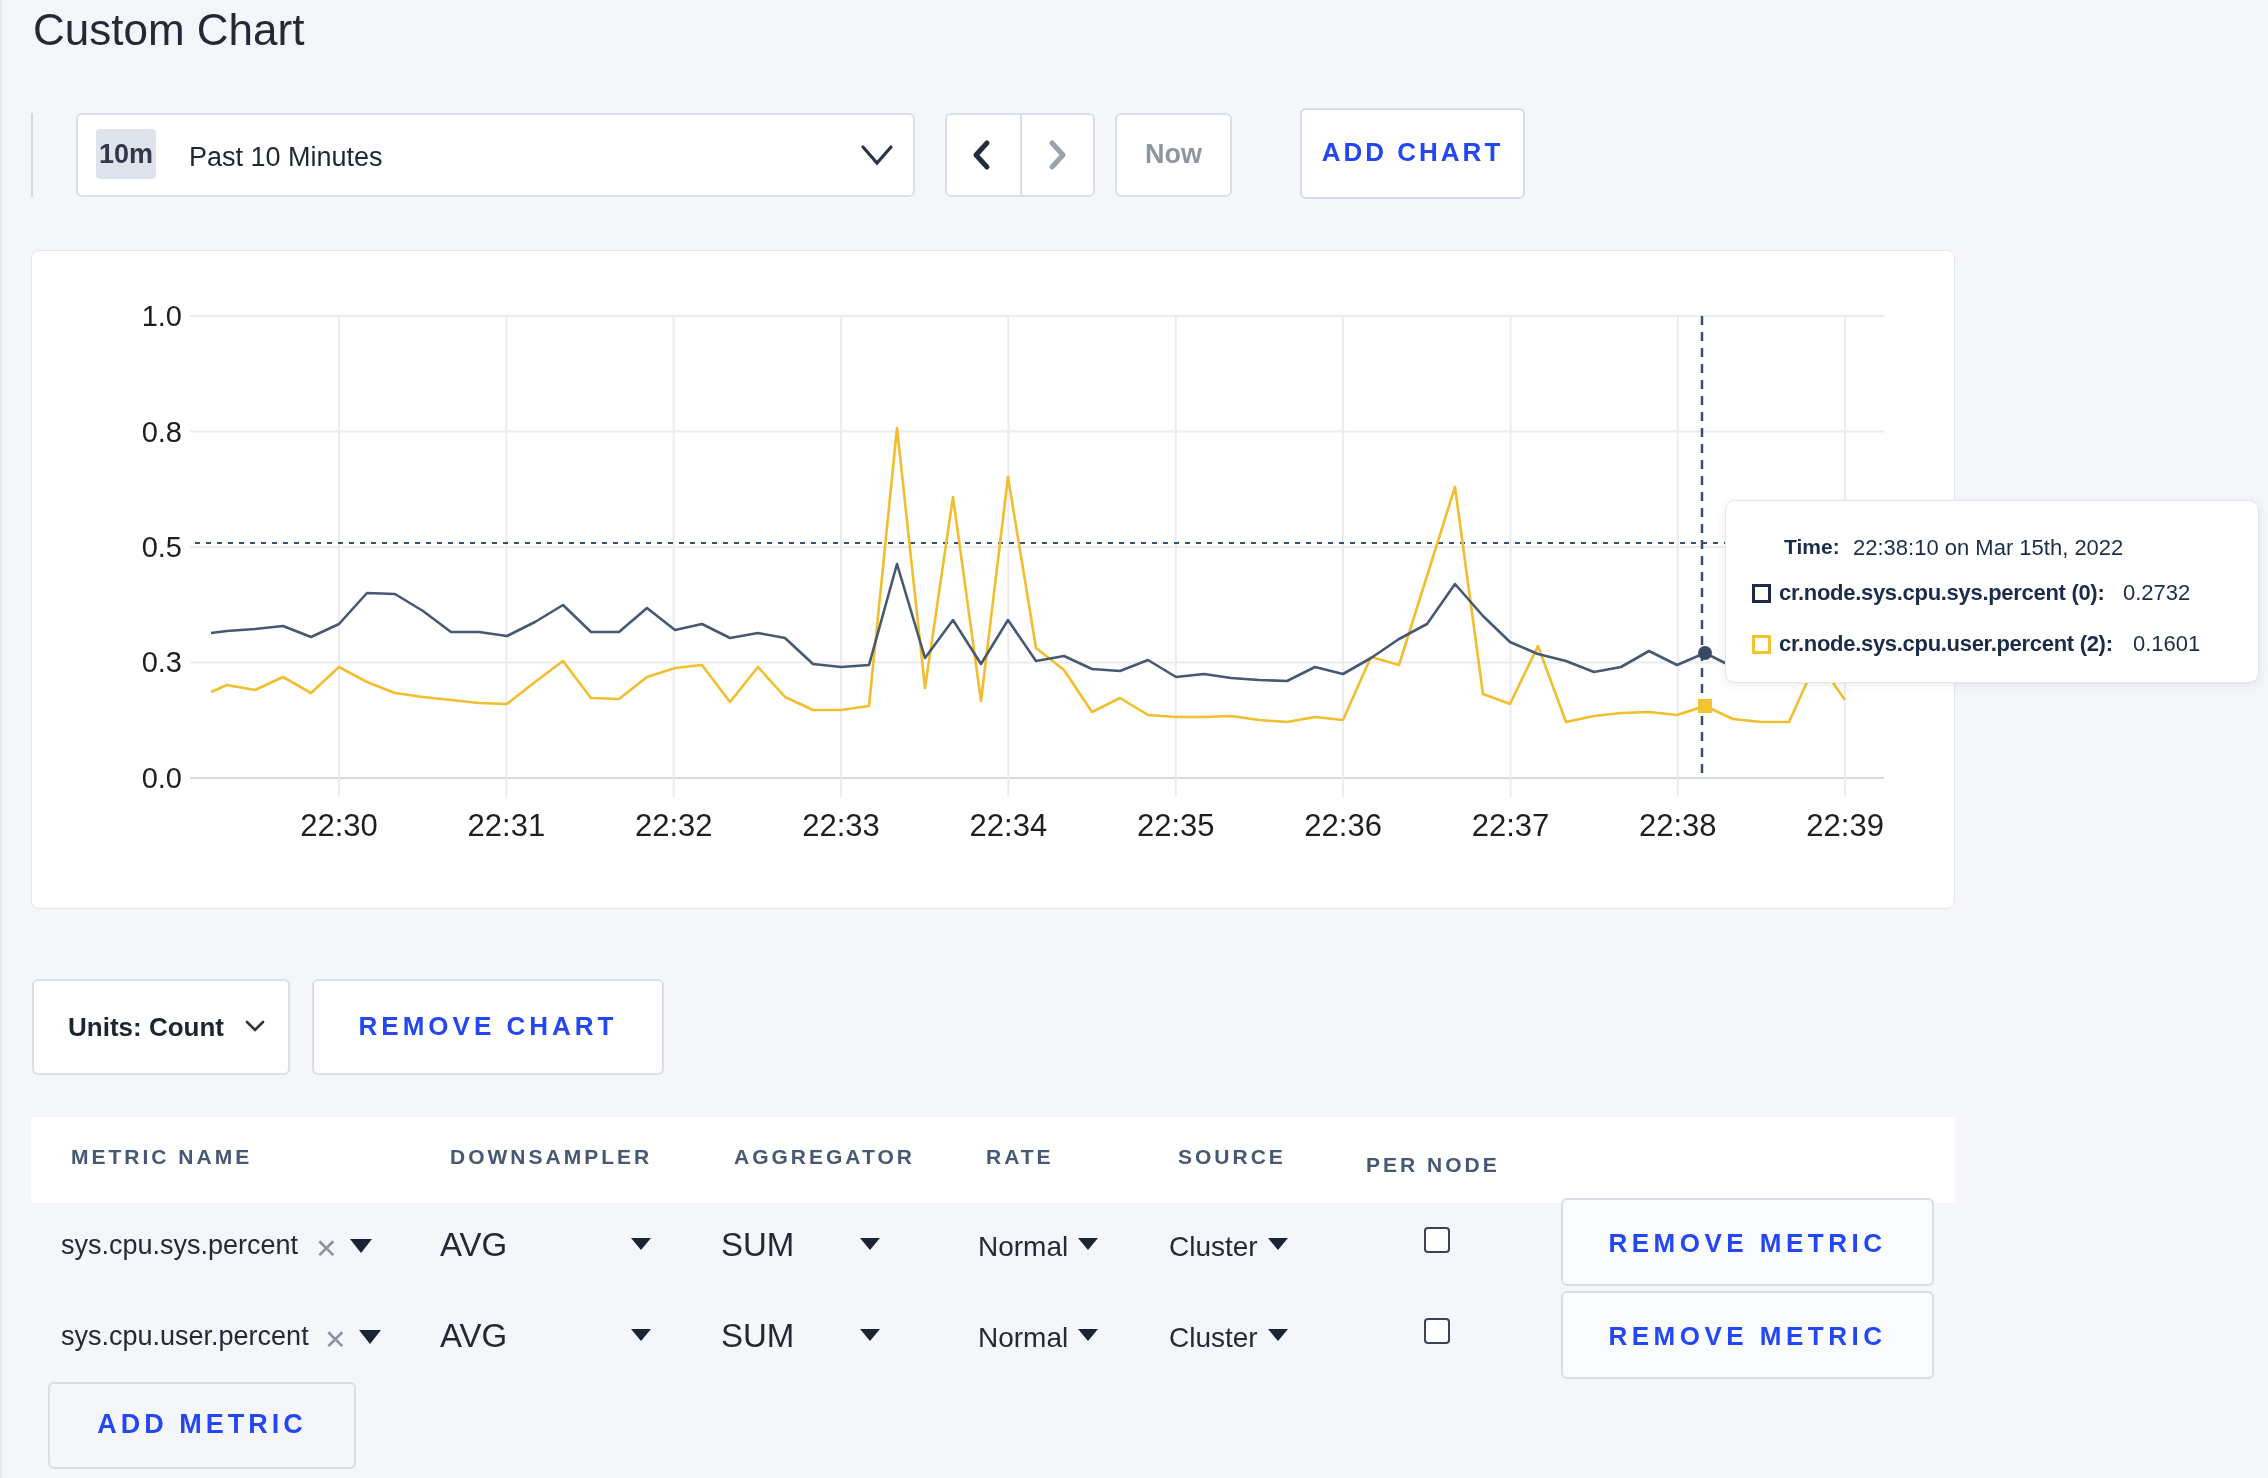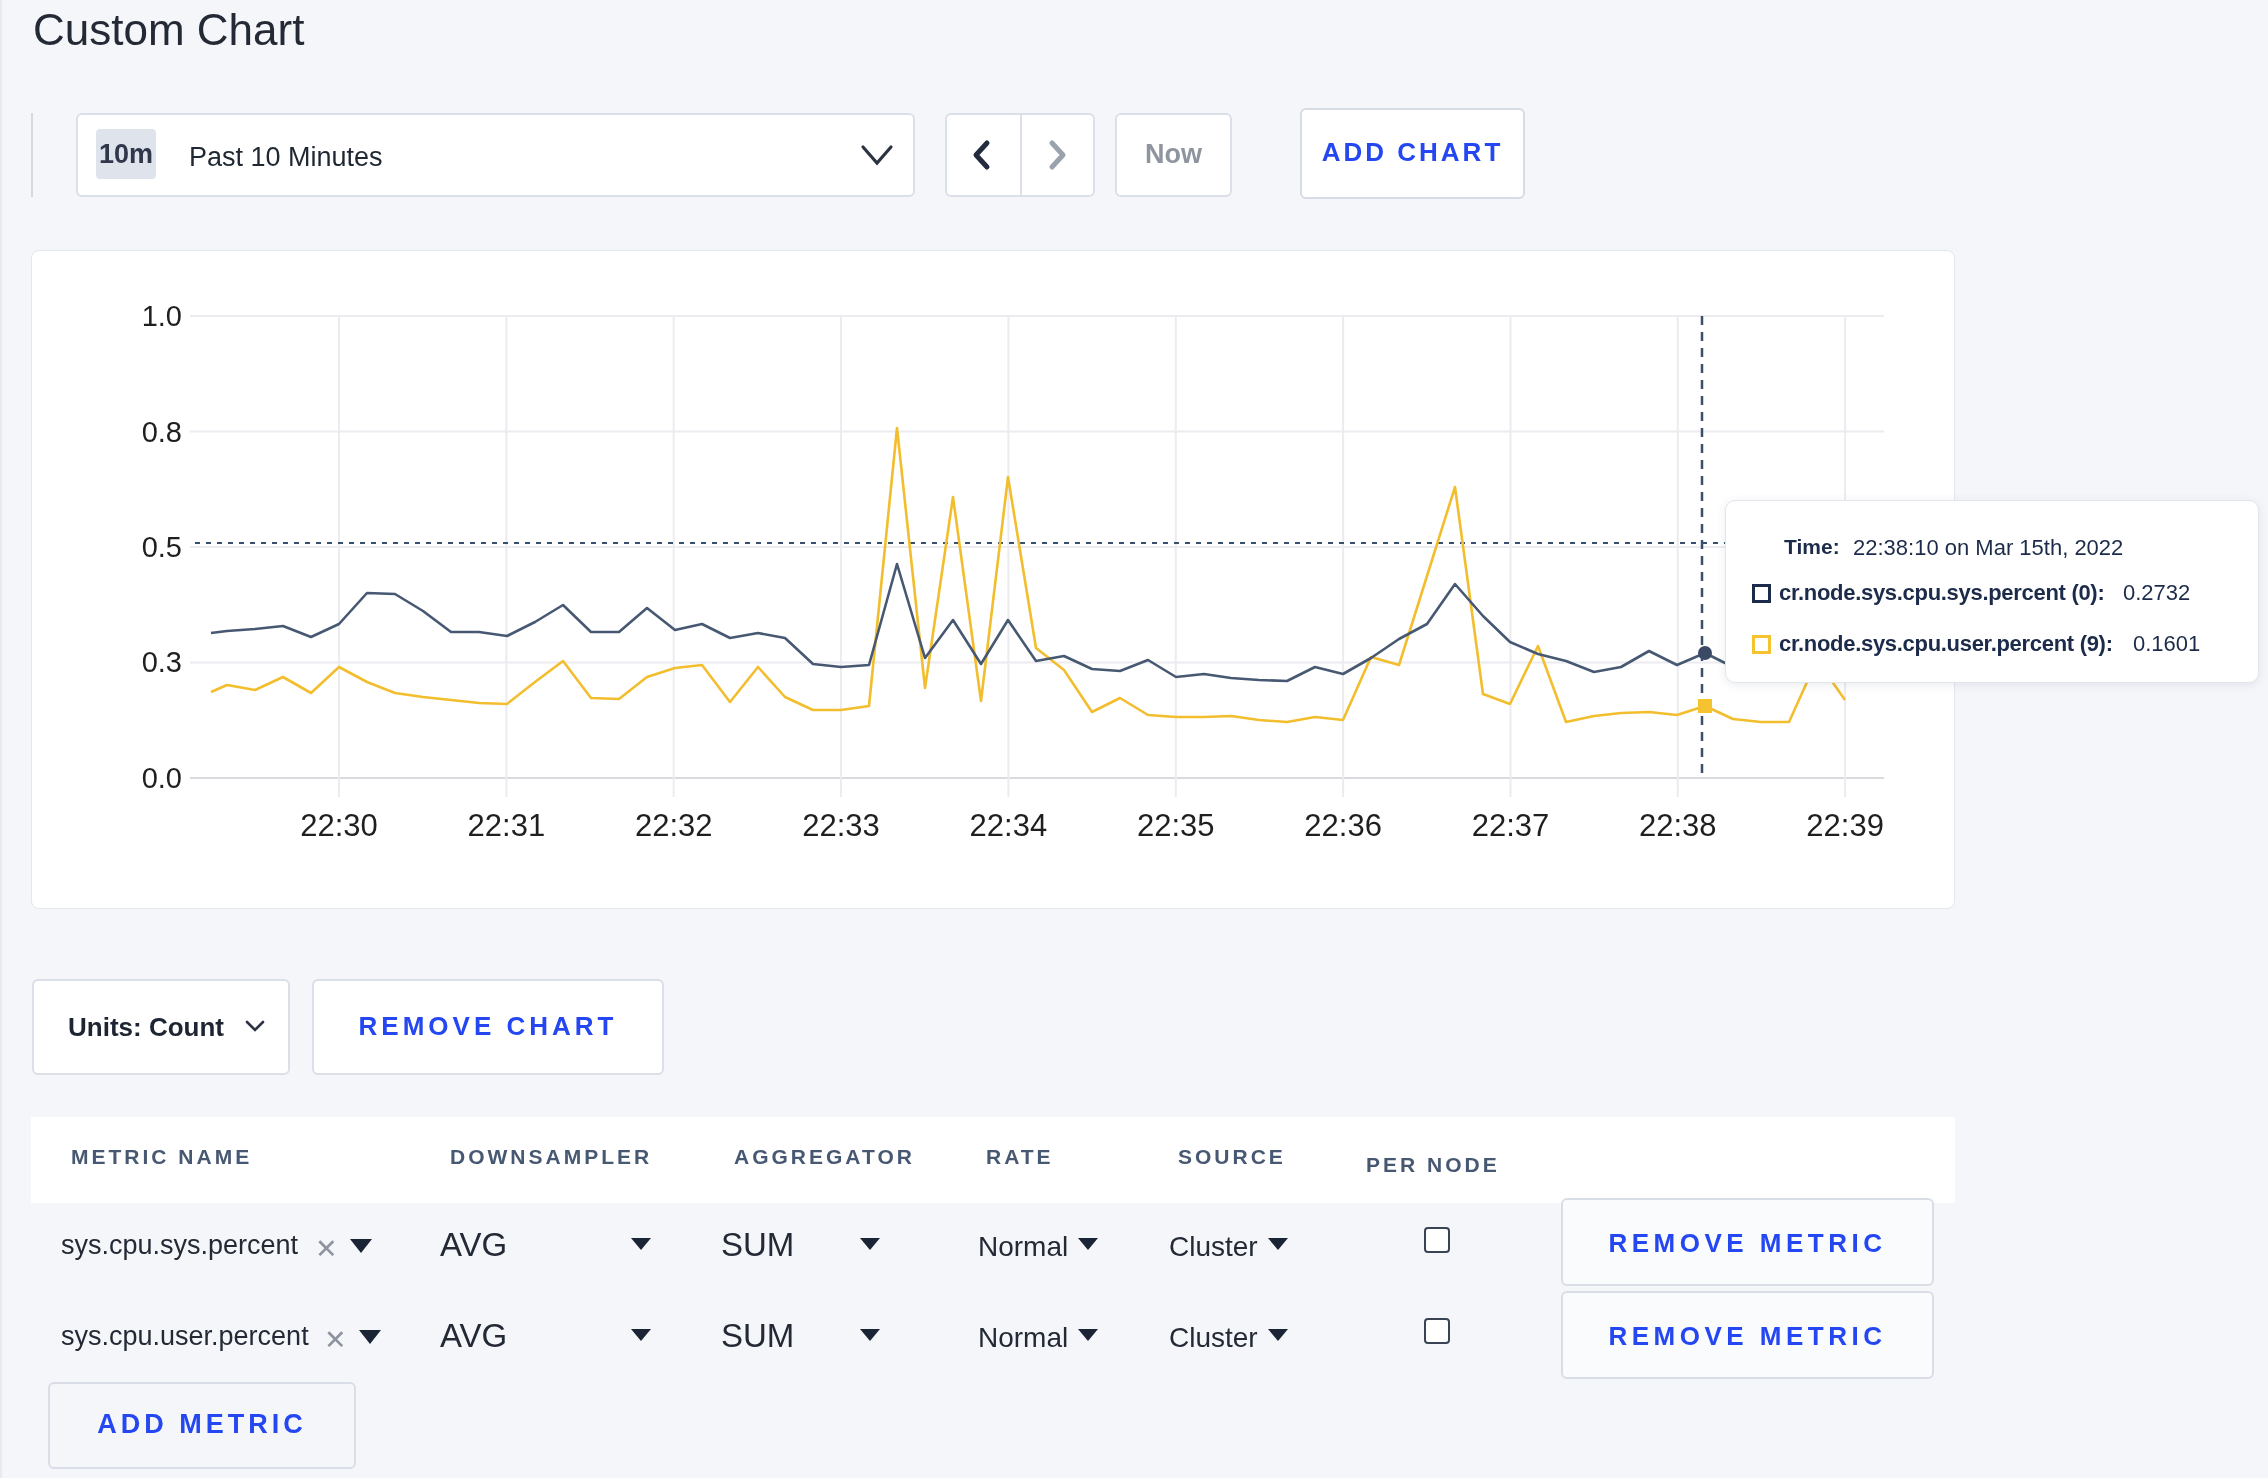--- a/index.html
+++ b/index.html
@@ -87,21 +87,21 @@
 <rect x="1667" y="449" width="14" height="14" fill="#f5c230"></rect>
 </svg>
 
 <div class="abs" style="left:1725px;top:500px;width:534px;height:183px;background:#fff;border:1px solid #e2e6ec;border-radius:10px;box-shadow:0 2px 10px rgba(60,70,90,0.10);padding-left:44px;">
   <div class="abs ttxt" style="left:58px;top:34px;font-size:21px;font-weight:bold;">Time:</div>
   <div class="abs ttxt" style="left:127px;top:34px;">22:38:10 on Mar 15th, 2022</div>
   <div class="abs" style="left:26px;top:83px;width:19px;height:19px;border:3.5px solid #1c2b4a;"></div>
   <div class="abs ttxt" style="left:53px;top:79px;font-weight:bold;letter-spacing:-0.3px;">cr.node.sys.cpu.sys.percent (0):</div>
   <div class="abs ttxt" style="left:397px;top:79px;">0.2732</div>
   <div class="abs" style="left:26px;top:134px;width:19px;height:19px;border:3.5px solid #f5c230;"></div>
-  <div class="abs ttxt" style="left:53px;top:130px;font-weight:bold;letter-spacing:-0.3px;">cr.node.sys.cpu.user.percent (9):</div>
+  <div class="abs ttxt" style="left:53px;top:130px;font-weight:bold;letter-spacing:-0.3px;">cr.node.sys.cpu.user.percent (2):</div>
   <div class="abs ttxt" style="left:407px;top:130px;">0.1601</div>
 </div>
 
 <div class="abs btn" style="left:32px;top:979px;width:258px;height:96px;"></div>
 <div class="abs" style="left:68px;top:1012px;font-size:26px;font-weight:bold;color:#1d2532;">Units: Count</div>
 <svg class="abs" style="left:244px;top:1019px;" width="22" height="14" viewBox="0 0 22 14">
     <path d="M3 3 L11 11 L19 3" fill="none" stroke="#2c3444" stroke-width="2.6" stroke-linecap="round"></path>
   </svg>
 <div class="abs btn" style="left:312px;top:979px;width:352px;height:96px;"></div>
 <div class="abs bluetxt" style="left:312px;top:979px;width:352px;height:96px;text-align:center;line-height:94px;font-size:26px;letter-spacing:4px;">REMOVE CHART</div>

